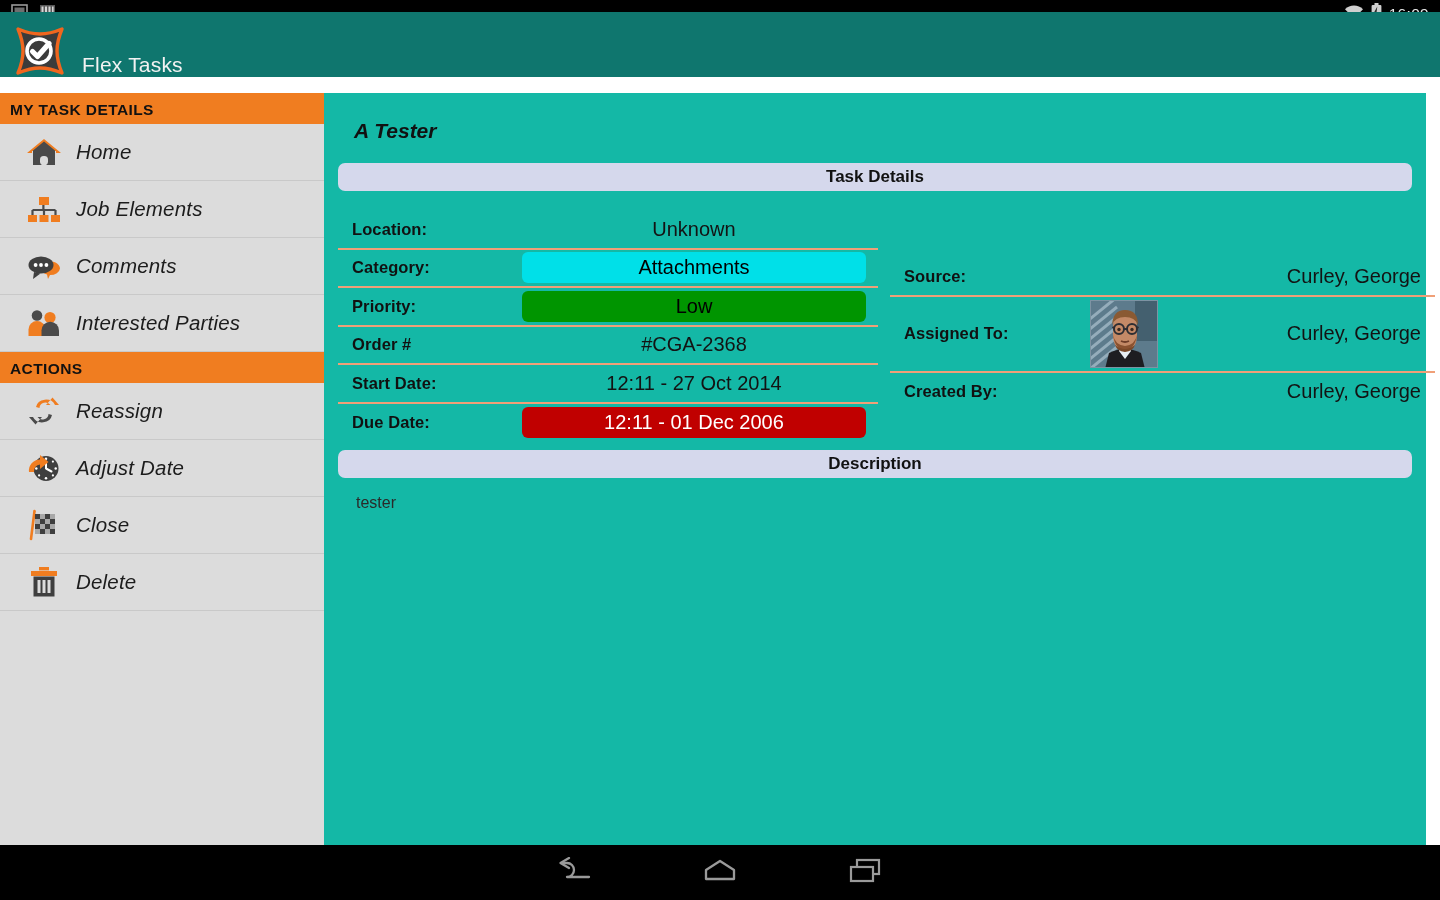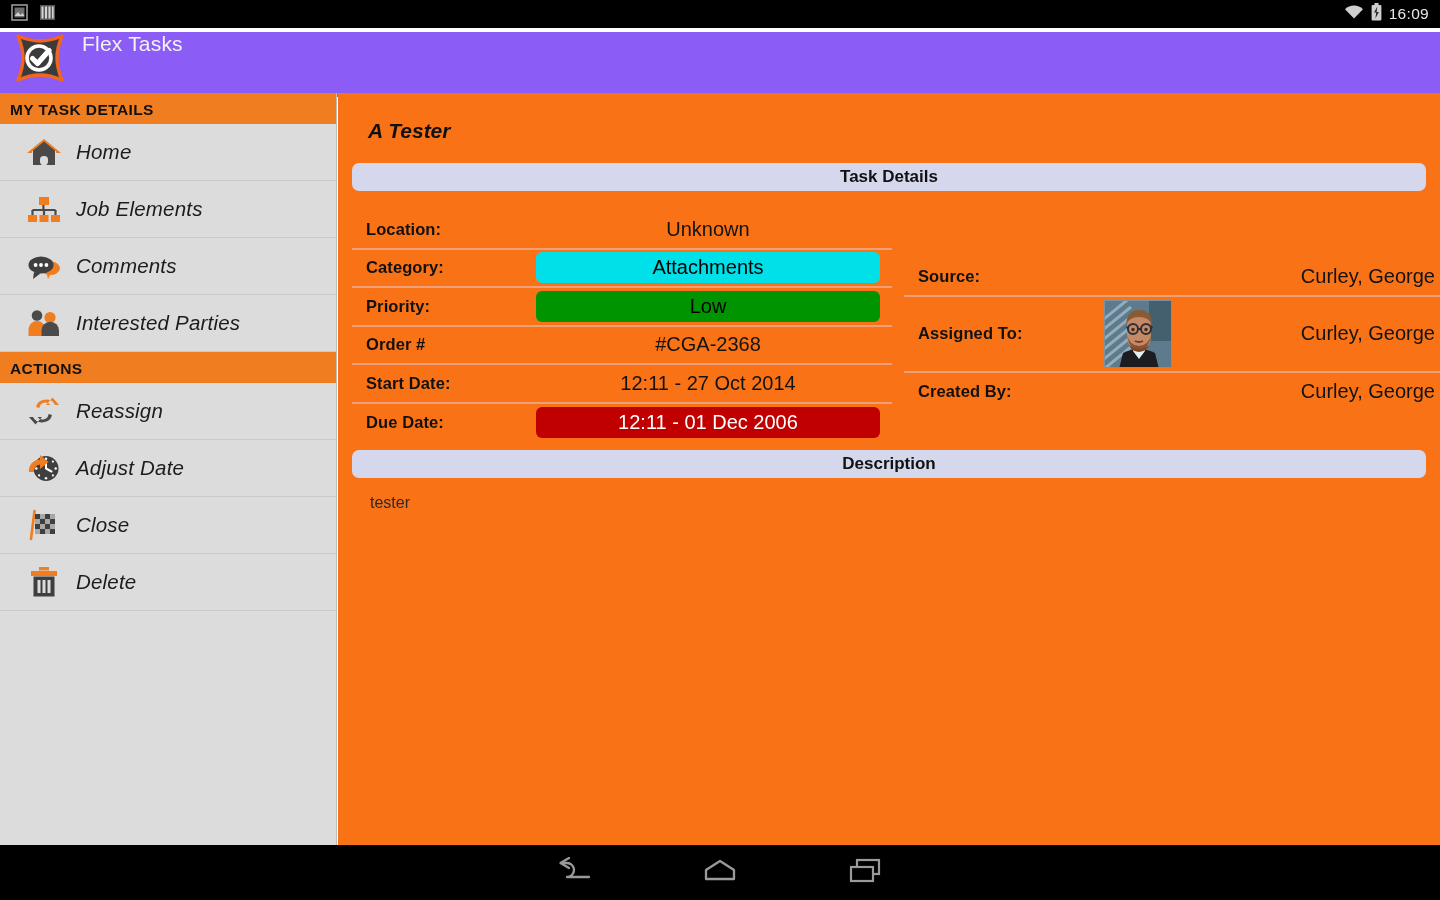--- a/index.html
+++ b/index.html
@@ -16,22 +16,22 @@
   .statusbar {
     position: absolute; top: 0; left: 0; width: 1440px; height: 28px;
     background: #000; display: flex; align-items: center;
   }
   .sb-left { display: flex; align-items: center; gap: 12px; padding-left: 11px; }
   .sb-right { margin-left: auto; display: flex; align-items: center; gap: 7px; padding-right: 11px; }
   .sb-clock { color: #e8e8e8; font-size: 15.5px; letter-spacing: .3px; }
 
   
   .appbar {
-    position: absolute; top: 32px; left: 0; width: 1440px; height: 65px;
-    background: #8b5cf6; display: flex; align-items: flex-start;
+    position: absolute; top: 12px; left: 0; width: 1440px; height: 65px;
+    background: #0f766e; display: flex; align-items: flex-end;
   }
   .logo { margin-left: 14px; width: 52px; height: 52px; }
   .app-title { color: #f2f2f2; font-size: 21px; margin-left: 16px; letter-spacing: .2px; }
 
   
   .sidebar {
     position: absolute; top: 93px; left: 0; width: 337px; height: 752px;
     background: #dcdcdc; border-right: 1px solid #bdbdbd;
   }
   .section-head {
@@ -44,22 +44,22 @@
   }
   .menu-item .ico { width: 36px; height: 36px; flex: none; display: block; }
   .menu-item .lbl {
     margin-left: 14px; font-size: 20.5px; font-style: italic;
     color: #1c1c1c; letter-spacing: .2px;
   }
   .sidebar-filler { background: #dcdcdc; height: 160px; }
 
   
   .content {
-    position: absolute; top: 93px; left: 338px; width: 1102px; height: 752px;
-    background: #f97316; padding: 0 14px;
+    position: absolute; top: 93px; left: 324px; width: 1102px; height: 752px;
+    background: #14b8a6; padding: 0 14px;
   }
   .task-title {
     font-size: 21px; font-weight: bold; font-style: italic;
     color: #111; padding: 26px 0 0 16px;
   }
   .band {
     margin-top: 20px; background: #d5d8ec; border-radius: 7px;
     height: 28px; line-height: 28px; text-align: center;
     font-size: 17px; font-weight: bold; color: #111;
   }

